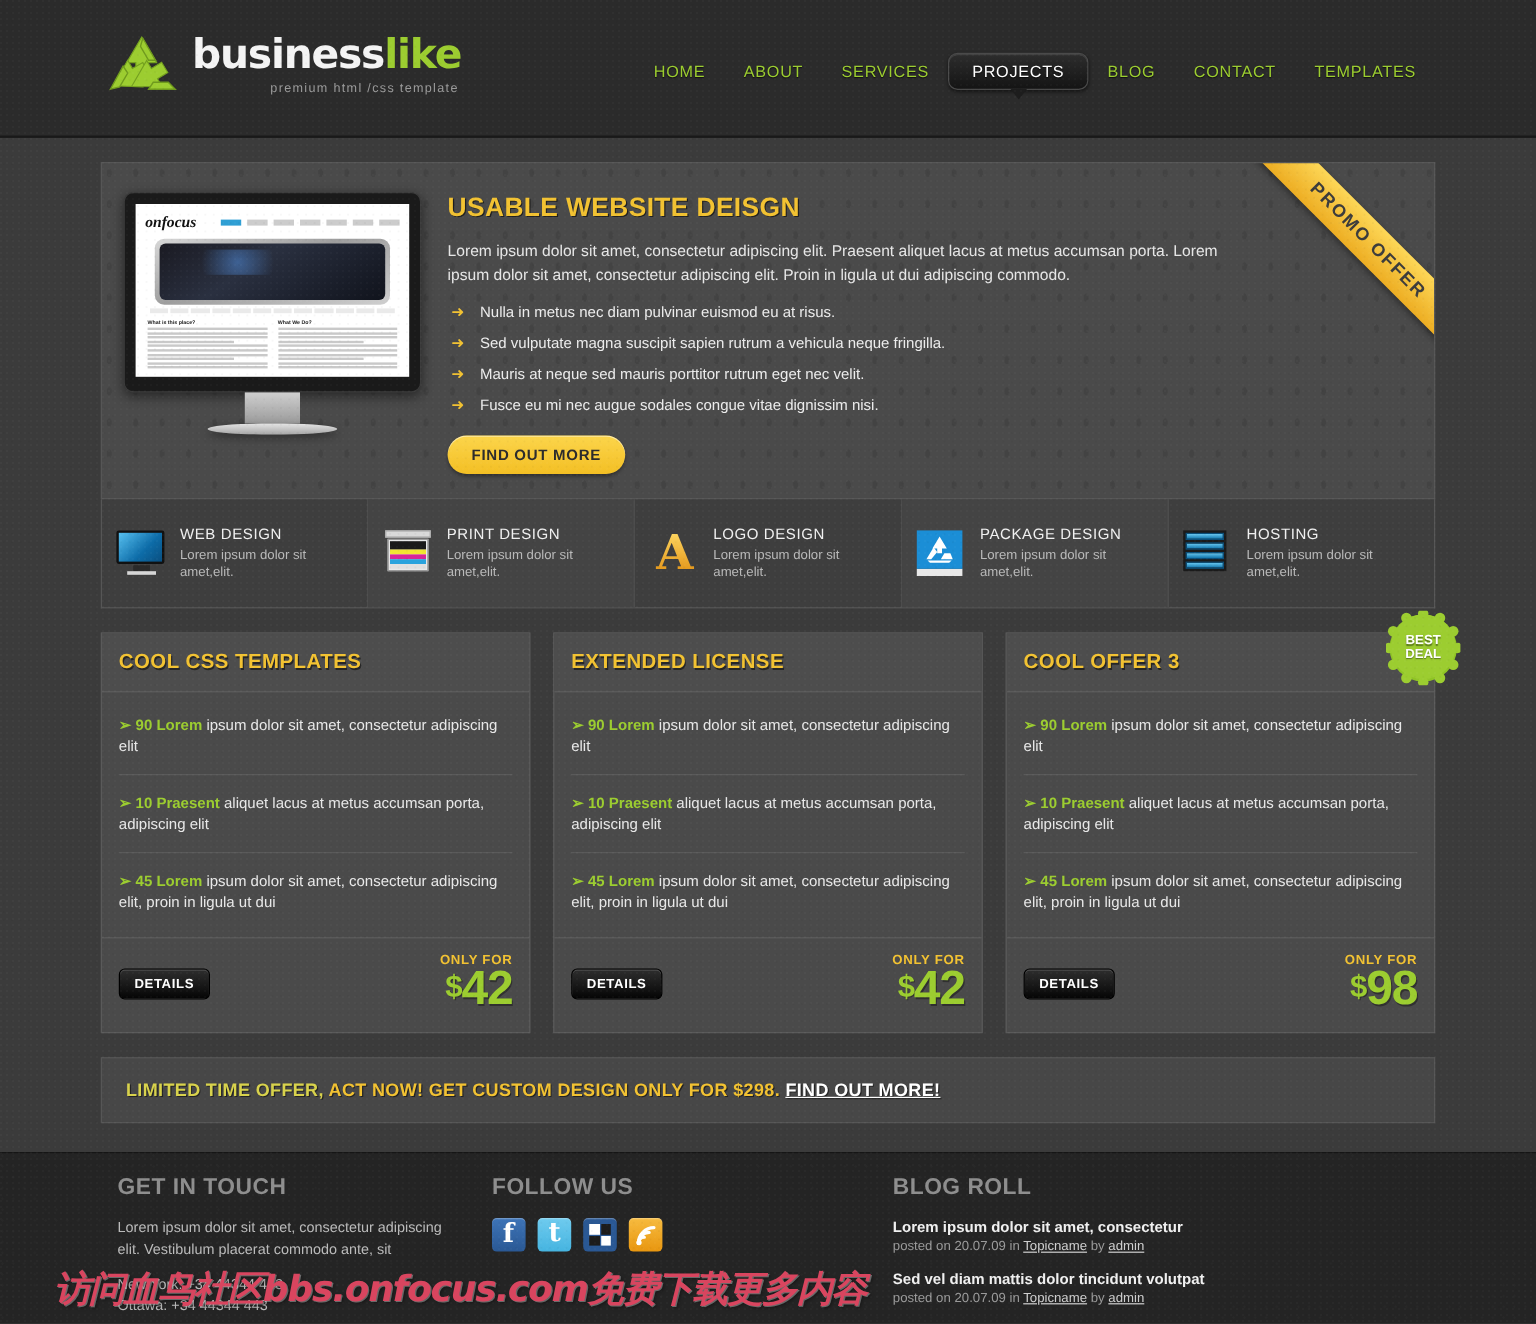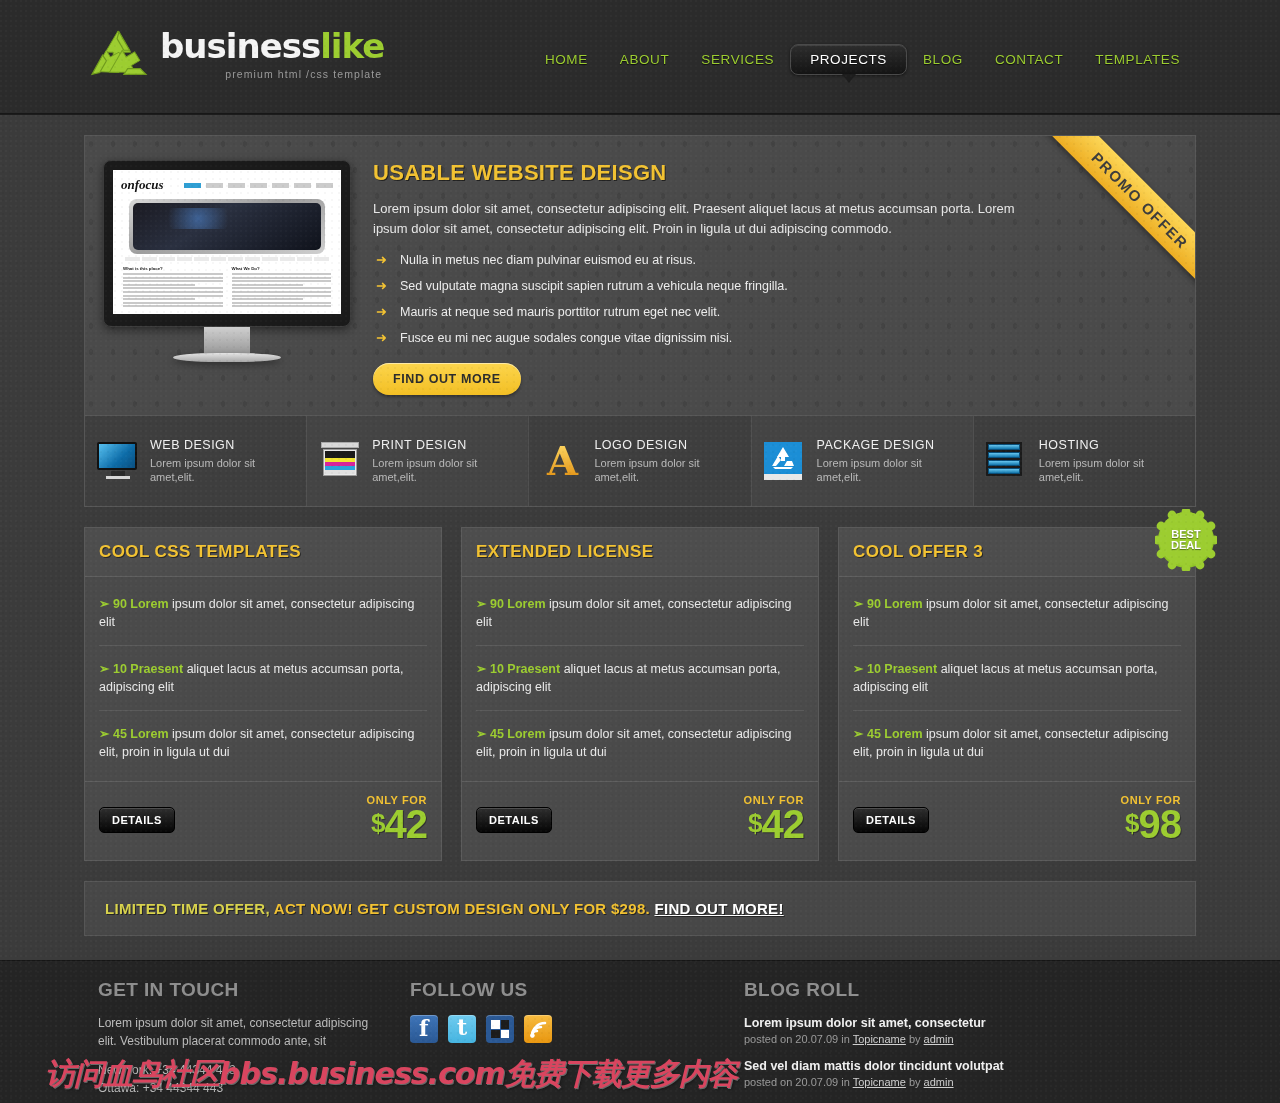--- a/index.html
+++ b/index.html
@@ -661,14 +661,14 @@
 
       <div class="blog-item">
         <h4>Duis lacus odio, mattis eu tristique id,</h4>
 
       </div>
 
     </div>
   </div>
 </footer>
 
-<div class="watermark">访问血鸟社区bbs.business.com免费下载更多内容</div>
+<div class="watermark">访问血鸟社区bbs.onfocus.com免费下载更多内容</div>
 <div class="noise"></div>
 
 </body></html>

